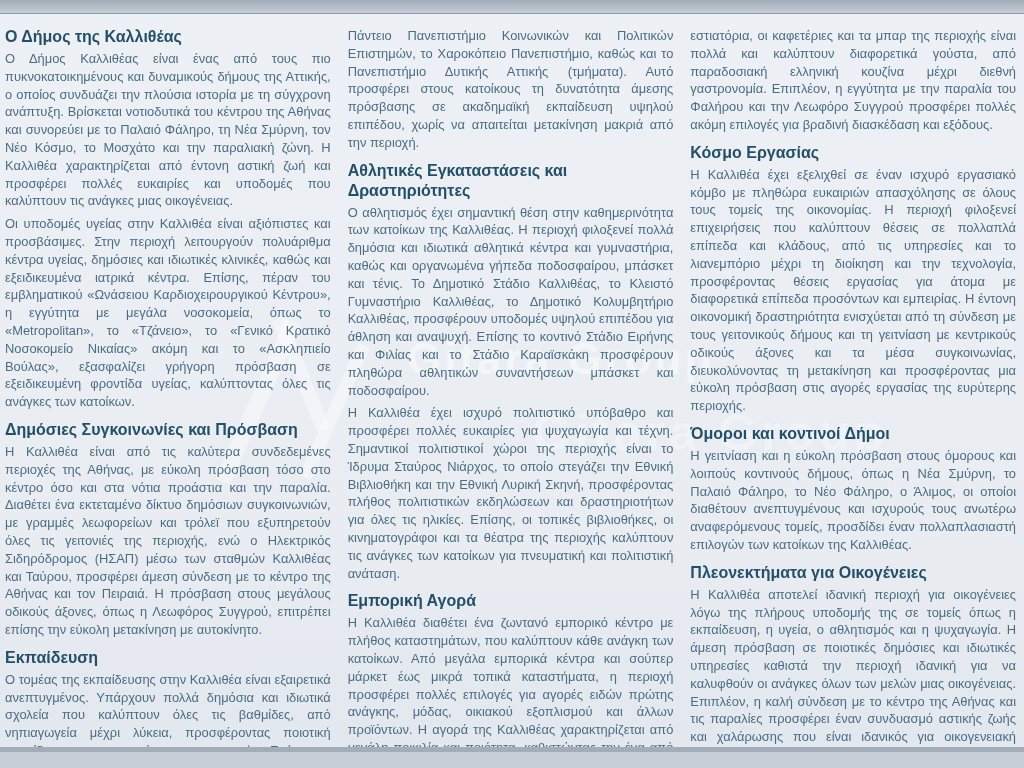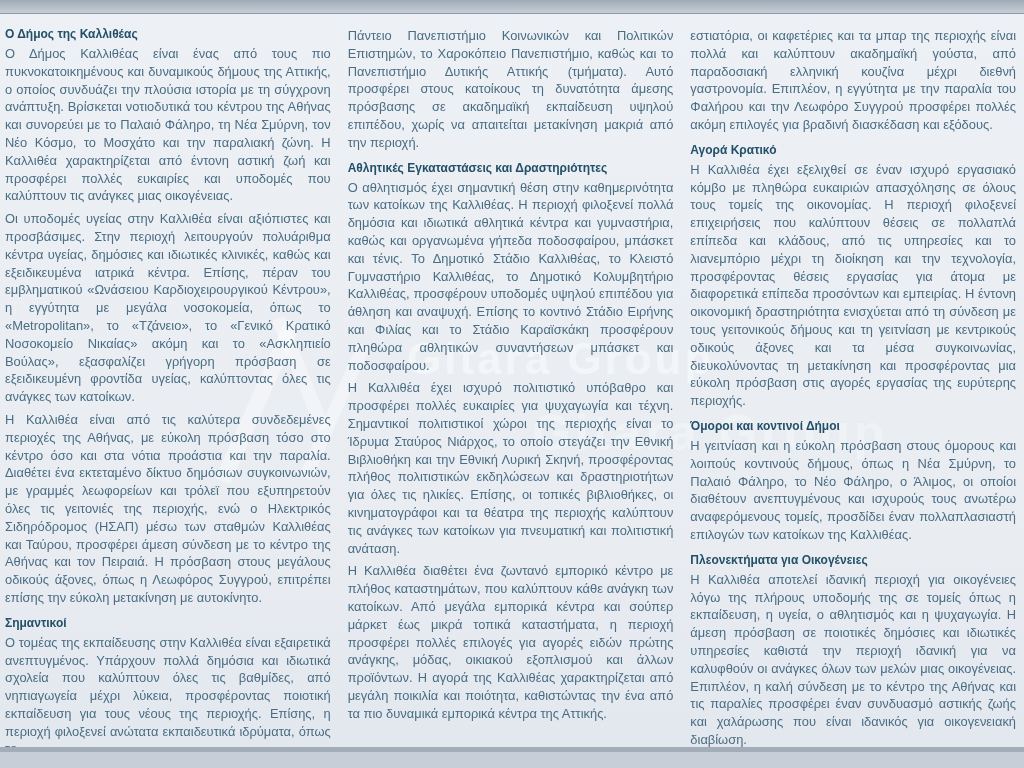--- a/index.html
+++ b/index.html
@@ -21,21 +21,21 @@
     position:absolute;top:27px;left:5px;right:8px;bottom:24px;
     display:flex;gap:17px;
   }
   .col{
     flex:1 1 0;min-width:0;
     text-align:justify;
     color:#4a6d84;
     font-size:12.9px;line-height:1.38;
   }
   .col h1,.col h2{
-    font-size:12px;font-weight:bold;color:#235068;
+    font-size:16px;font-weight:bold;color:#235068;
     margin:9px 0 3px 0;text-align:left;line-height:1.25;
   }
   .col h1:first-child{margin-top:0;}
   .col p{margin:0 0 5px 0;}
   
   .watermark{position:absolute;top:304px;left:232px;width:580px;height:190px;pointer-events:none;text-decoration:underline;}
   .wm-stroke{position:absolute;background:rgba(255,255,255,0.38);border-radius:3px;}
   .wm-s1{left:18px;top:10px;width:16px;height:175px;transform:rotate(24deg);}
   .wm-s2{left:62px;top:10px;width:14px;height:120px;transform:rotate(-22deg);}
   .wm-s3{left:96px;top:35px;width:13px;height:145px;transform:rotate(24deg);}
@@ -69,51 +69,53 @@
 
     <div class="col">
       <section>
         <h1>Ο Δήμος της Καλλιθέας</h1>
         <p>Ο Δήμος Καλλιθέας είναι ένας από τους πιο πυκνοκατοικημένους και δυναμικούς δήμους της Αττικής, ο οποίος συνδυάζει την πλούσια ιστορία με τη σύγχρονη ανάπτυξη. Βρίσκεται νοτιοδυτικά του κέντρου της Αθήνας και συνορεύει με το Παλαιό Φάληρο, τη Νέα Σμύρνη, τον Νέο Κόσμο, το Μοσχάτο και την παραλιακή ζώνη. Η Καλλιθέα χαρακτηρίζεται από έντονη αστική ζωή και προσφέρει πολλές ευκαιρίες και υποδομές που καλύπτουν τις ανάγκες μιας οικογένειας.</p>
       </section>
       <section>
         <p>Οι υποδομές υγείας στην Καλλιθέα είναι αξιόπιστες και προσβάσιμες. Στην περιοχή λειτουργούν πολυάριθμα κέντρα υγείας, δημόσιες και ιδιωτικές κλινικές, καθώς και εξειδικευμένα ιατρικά κέντρα. Επίσης, πέραν του εμβληματικού «Ωνάσειου Καρδιοχειρουργικού Κέντρου», η εγγύτητα με μεγάλα νοσοκομεία, όπως το «Metropolitan», το «Τζάνειο», το «Γενικό Κρατικό Νοσοκομείο Νικαίας» ακόμη και το «Ασκληπιείο Βούλας», εξασφαλίζει γρήγορη πρόσβαση σε εξειδικευμένη φροντίδα υγείας, καλύπτοντας όλες τις ανάγκες των κατοίκων.</p>
       </section>
       <section>
+        <h2>Δημόσιες Συγκοινωνίες και Πρόσβαση</h2>
         <p>Η Καλλιθέα είναι από τις καλύτερα συνδεδεμένες περιοχές της Αθήνας, με εύκολη πρόσβαση τόσο στο κέντρο όσο και στα νότια προάστια και την παραλία. Διαθέτει ένα εκτεταμένο δίκτυο δημόσιων συγκοινωνιών, με γραμμές λεωφορείων και τρόλεϊ που εξυπηρετούν όλες τις γειτονιές της περιοχής, ενώ ο Ηλεκτρικός Σιδηρόδρομος (ΗΣΑΠ) μέσω των σταθμών Καλλιθέας και Ταύρου, προσφέρει άμεση σύνδεση με το κέντρο της Αθήνας και τον Πειραιά. Η πρόσβαση στους μεγάλους οδικούς άξονες, όπως η Λεωφόρος Συγγρού, επιτρέπει επίσης την εύκολη μετακίνηση με αυτοκίνητο.</p>
       </section>
       <section>
-        <h2>Σημαντικοί</h2>
+        <h2>Εκπαίδευση</h2>
         <p>Ο τομέας της εκπαίδευσης στην Καλλιθέα είναι εξαιρετικά ανεπτυγμένος. Υπάρχουν πολλά δημόσια και ιδιωτικά σχολεία που καλύπτουν όλες τις βαθμίδες, από νηπιαγωγεία μέχρι λύκεια, προσφέροντας ποιοτική εκπαίδευση για τους νέους της περιοχής. Επίσης, η περιοχή φιλοξενεί ανώτατα εκπαιδευτικά ιδρύματα, όπως το</p>
       </section>
     </div>
 
     <div class="col">
       <section>
         <p>Πάντειο Πανεπιστήμιο Κοινωνικών και Πολιτικών Επιστημών, το Χαροκόπειο Πανεπιστήμιο, καθώς και το Πανεπιστήμιο Δυτικής Αττικής (τμήματα). Αυτό προσφέρει στους κατοίκους τη δυνατότητα άμεσης πρόσβασης σε ακαδημαϊκή εκπαίδευση υψηλού επιπέδου, χωρίς να απαιτείται μετακίνηση μακριά από την περιοχή.</p>
       </section>
       <section>
         <h2>Αθλητικές Εγκαταστάσεις και Δραστηριότητες</h2>
         <p>Ο αθλητισμός έχει σημαντική θέση στην καθημερινότητα των κατοίκων της Καλλιθέας. Η περιοχή φιλοξενεί πολλά δημόσια και ιδιωτικά αθλητικά κέντρα και γυμναστήρια, καθώς και οργανωμένα γήπεδα ποδοσφαίρου, μπάσκετ και τένις. Το Δημοτικό Στάδιο Καλλιθέας, το Κλειστό Γυμναστήριο Καλλιθέας, το Δημοτικό Κολυμβητήριο Καλλιθέας, προσφέρουν υποδομές υψηλού επιπέδου για άθληση και αναψυχή. Επίσης το κοντινό Στάδιο Ειρήνης και Φιλίας και το Στάδιο Καραϊσκάκη προσφέρουν πληθώρα αθλητικών συναντήσεων μπάσκετ και ποδοσφαίρου.</p>
       </section>
       <section>
         <p>Η Καλλιθέα έχει ισχυρό πολιτιστικό υπόβαθρο και προσφέρει πολλές ευκαιρίες για ψυχαγωγία και τέχνη. Σημαντικοί πολιτιστικοί χώροι της περιοχής είναι το Ίδρυμα Σταύρος Νιάρχος, το οποίο στεγάζει την Εθνική Βιβλιοθήκη και την Εθνική Λυρική Σκηνή, προσφέροντας πλήθος πολιτιστικών εκδηλώσεων και δραστηριοτήτων για όλες τις ηλικίες. Επίσης, οι τοπικές βιβλιοθήκες, οι κινηματογράφοι και τα θέατρα της περιοχής καλύπτουν τις ανάγκες των κατοίκων για πνευματική και πολιτιστική ανάταση.</p>
       </section>
       <section>
+        <h2>Εμπορική Αγορά</h2>
         <p>Η Καλλιθέα διαθέτει ένα ζωντανό εμπορικό κέντρο με πλήθος καταστημάτων, που καλύπτουν κάθε ανάγκη των κατοίκων. Από μεγάλα εμπορικά κέντρα και σούπερ μάρκετ έως μικρά τοπικά καταστήματα, η περιοχή προσφέρει πολλές επιλογές για αγορές ειδών πρώτης ανάγκης, μόδας, οικιακού εξοπλισμού και άλλων προϊόντων. Η αγορά της Καλλιθέας χαρακτηρίζεται από μεγάλη ποικιλία και ποιότητα, καθιστώντας την ένα από τα πιο δυναμικά εμπορικά κέντρα της Αττικής.</p>
       </section>
 
     </div>
 
     <div class="col">
       <section>
-        <p>εστιατόρια, οι καφετέριες και τα μπαρ της περιοχής είναι πολλά και καλύπτουν ακαδημαϊκή γούστα, από παραδοσιακή ελληνική κουζίνα μέχρι διεθνή γαστρονομία. Επιπλέον, η εγγύτητα με την παραλία του Φαλήρου και την Λεωφόρο Συγγρού προσφέρει πολλές ακόμη επιλογές για βραδινή διασκέδαση και εξόδους.</p>
+        <p>εστιατόρια, οι καφετέριες και τα μπαρ της περιοχής είναι πολλά και καλύπτουν διαφορετικά γούστα, από παραδοσιακή ελληνική κουζίνα μέχρι διεθνή γαστρονομία. Επιπλέον, η εγγύτητα με την παραλία του Φαλήρου και την Λεωφόρο Συγγρού προσφέρει πολλές ακόμη επιλογές για βραδινή διασκέδαση και εξόδους.</p>
       </section>
       <section>
-        <h2>Αγορά Κρατικό</h2>
+        <h2>Κόσμο Εργασίας</h2>
         <p>Η Καλλιθέα έχει εξελιχθεί σε έναν ισχυρό εργασιακό κόμβο με πληθώρα ευκαιριών απασχόλησης σε όλους τους τομείς της οικονομίας. Η περιοχή φιλοξενεί επιχειρήσεις που καλύπτουν θέσεις σε πολλαπλά επίπεδα και κλάδους, από τις υπηρεσίες και το λιανεμπόριο μέχρι τη διοίκηση και την τεχνολογία, προσφέροντας θέσεις εργασίας για άτομα με διαφορετικά επίπεδα προσόντων και εμπειρίας. Η έντονη οικονομική δραστηριότητα ενισχύεται από τη σύνδεση με τους γειτονικούς δήμους και τη γειτνίαση με κεντρικούς οδικούς άξονες και τα μέσα συγκοινωνίας, διευκολύνοντας τη μετακίνηση και προσφέροντας μια εύκολη πρόσβαση στις αγορές εργασίας της ευρύτερης περιοχής.</p>
       </section>
       <section>
         <h2>Όμοροι και κοντινοί Δήμοι</h2>
         <p>Η γειτνίαση και η εύκολη πρόσβαση στους όμορους και λοιπούς κοντινούς δήμους, όπως η Νέα Σμύρνη, το Παλαιό Φάληρο, το Νέο Φάληρο, ο Άλιμος, οι οποίοι διαθέτουν ανεπτυγμένους και ισχυρούς τους ανωτέρω αναφερόμενους τομείς, προσδίδει έναν πολλαπλασιαστή επιλογών των κατοίκων της Καλλιθέας.</p>
       </section>
       <section>
         <h2>Πλεονεκτήματα για Οικογένειες</h2>
         <p>Η Καλλιθέα αποτελεί ιδανική περιοχή για οικογένειες λόγω της πλήρους υποδομής της σε τομείς όπως η εκπαίδευση, η υγεία, ο αθλητισμός και η ψυχαγωγία. Η άμεση πρόσβαση σε ποιοτικές δημόσιες και ιδιωτικές υπηρεσίες καθιστά την περιοχή ιδανική για να καλυφθούν οι ανάγκες όλων των μελών μιας οικογένειας. Επιπλέον, η καλή σύνδεση με το κέντρο της Αθήνας και τις παραλίες προσφέρει έναν συνδυασμό αστικής ζωής και χαλάρωσης που είναι ιδανικός για οικογενειακή διαβίωση.</p>
         <p>Συνοψίζοντας, η Καλλιθέα προσφέρει έναν ισορροπημένο τρόπο ζωής με πλήθος υποδομών και ευκαιριών που καθιστούν την περιοχή έναν από τους πιο κατάλληλους τόπους κατοικίας για οικογένειες στην Αττική.</p>

